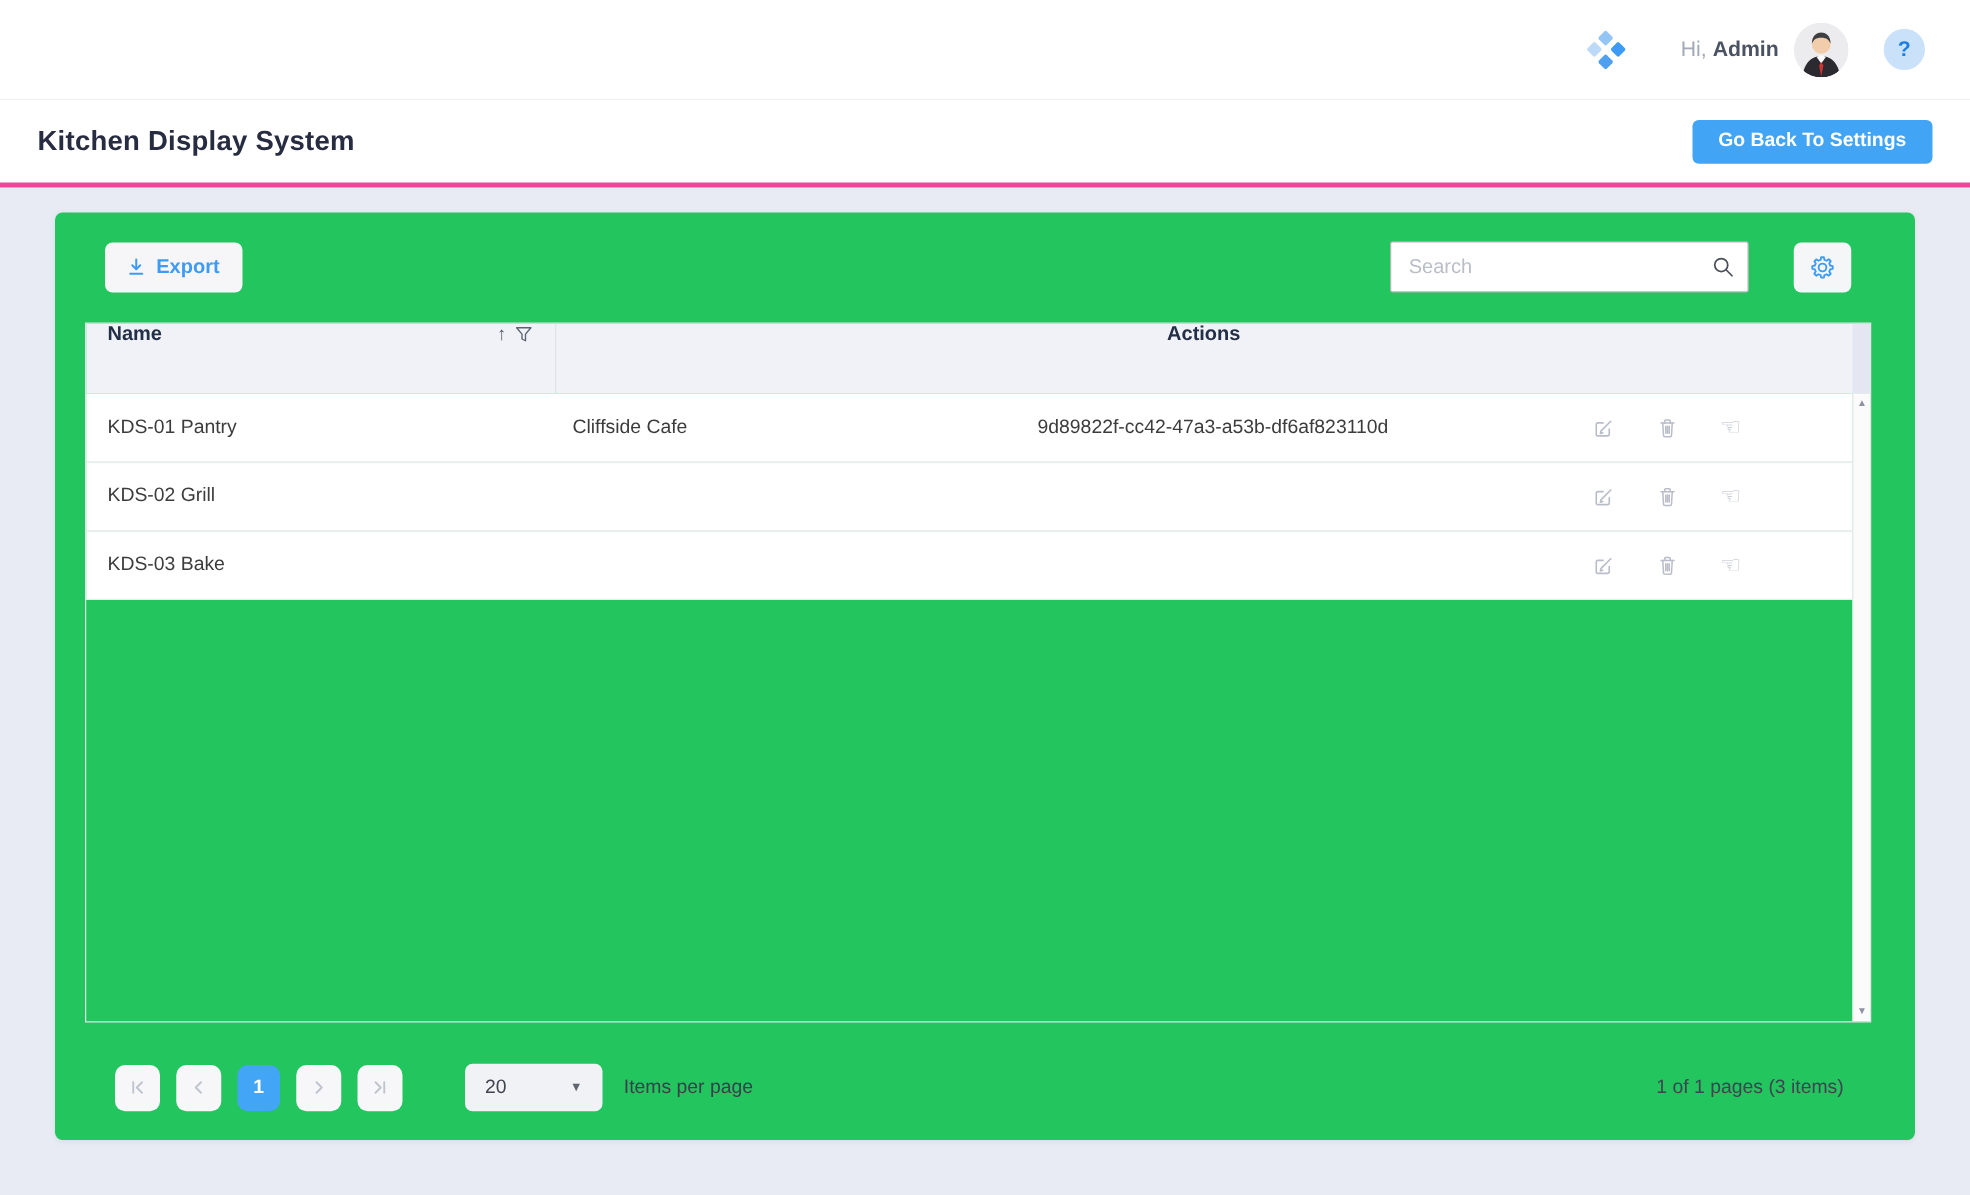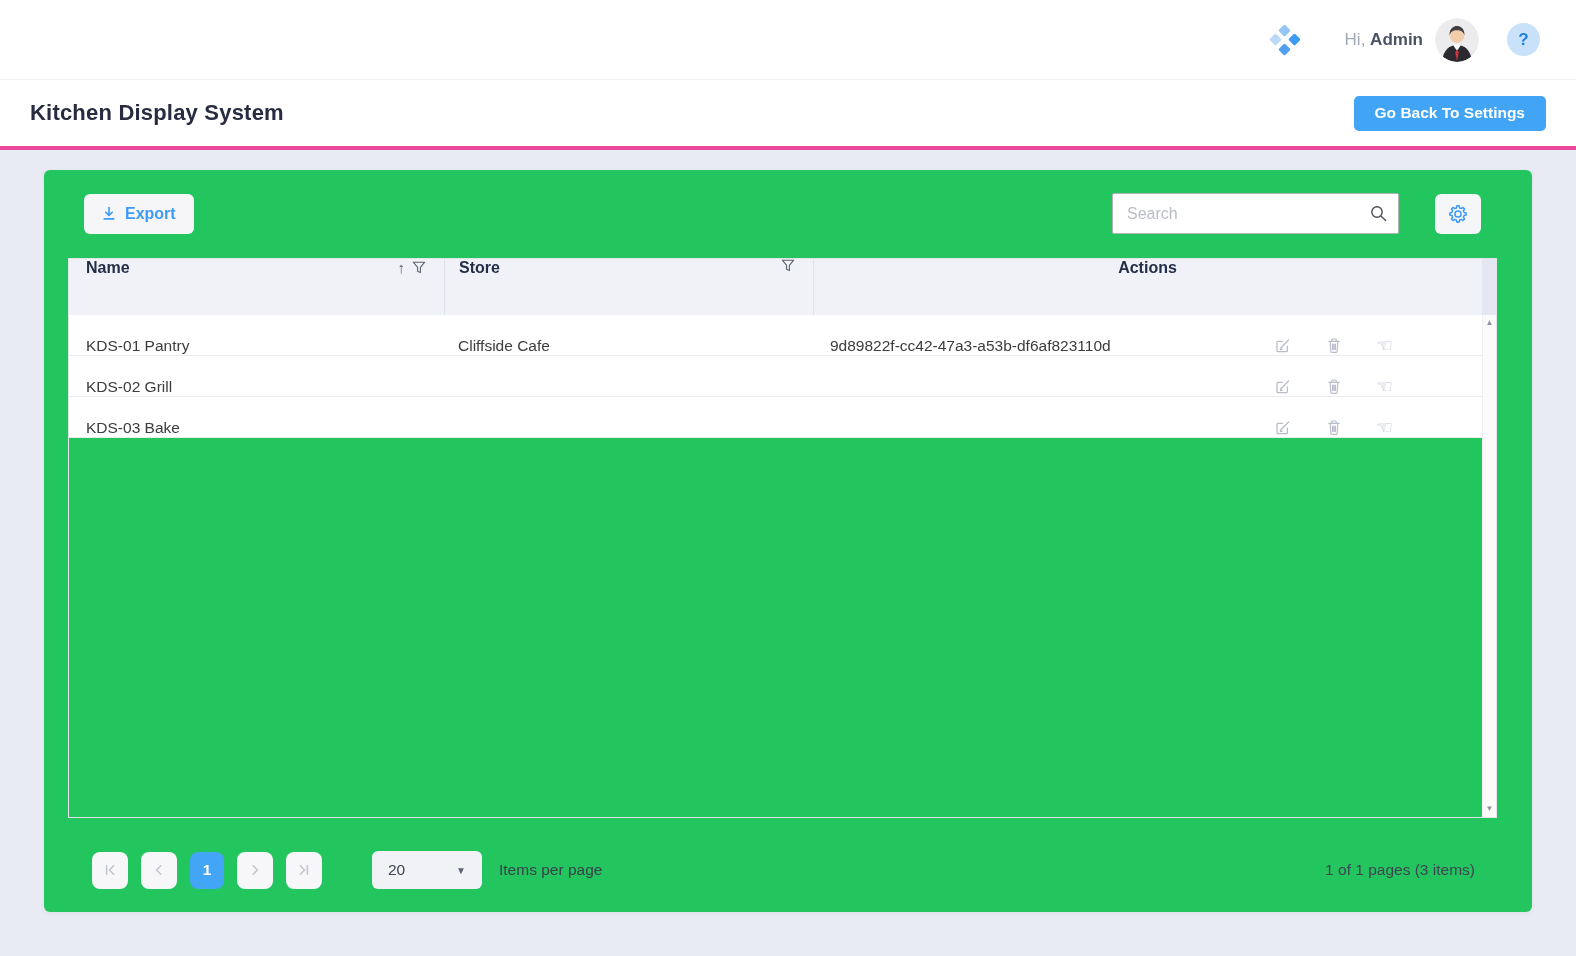--- a/index.html
+++ b/index.html
@@ -59,21 +59,21 @@
   .hcell .hicons { display:flex; align-items:center; gap:7px; }
   .sort-arrow { font-size:15px; font-weight:normal; color:#5c6270; }
   .col-name { width:375px; }
   .col-store { width:369px; padding-left:14px; }
   .col-hw { width:373px; }
   .col-actions { flex:1; justify-content:center; }
   .hcell-scroll { width:14px; background:#e4e7f2; border-left:none; padding:0; }
 
   .grid-body { position:relative; height:502px; }
   .rows { margin-right:14px; }
-  .grid-row { display:flex; height:41px; border-bottom:1px solid #ececee; align-items:flex-end;
+  .grid-row { display:flex; height:55px; border-bottom:1px solid #ececee; align-items:center;
               font-size:15.5px; color:#3c3c3c; cursor:pointer; background:#fff; }
   .cell { padding:0 18px 0 17px; overflow:hidden; white-space:nowrap; }
   .cell.col-store { padding-left:14px; }
   .cell.col-actions { display:flex; justify-content:center; align-items:center; gap:34px; }
   .action-ic { color:#b9bdc9; display:inline-flex; align-items:center; cursor:pointer; }
   .hand-glyph { font-size:19px; line-height:1; color:#b9bdc9; cursor:pointer; }
 
   .vscroll { position:absolute; top:0; right:0; width:14px; height:100%; background:#fbfbfc;
              border-left:1px solid #f0f0f2; display:flex; flex-direction:column;
              justify-content:space-between; align-items:center; padding:4px 0; cursor:pointer; }
@@ -173,28 +173,20 @@
       <div class="grid-header">
         <div class="hcell col-name">
           <span class="htext">Name</span>
           <span class="hicons">
             <span class="sort-arrow">↑</span>
             <svg width="14" height="13" viewBox="0 0 14 13">
               <path d="M1.3 1.2 h11.4 L8.4 6.3 V11.6 L5.6 10.2 V6.3 Z" fill="none" stroke="#5c6270" stroke-width="1.1" stroke-linejoin="round"></path>
             </svg>
           </span>
         </div>
-        <div class="hcell col-store">
-          <span class="htext">Store</span>
-          <span class="hicons">
-            <svg width="14" height="13" viewBox="0 0 14 13">
-              <path d="M1.3 1.2 h11.4 L8.4 6.3 V11.6 L5.6 10.2 V6.3 Z" fill="none" stroke="#5c6270" stroke-width="1.1" stroke-linejoin="round"></path>
-            </svg>
-          </span>
-        </div>
         <div class="hcell col-actions">
           <span>Actions</span>
         </div>
         <div class="hcell hcell-scroll"></div>
       </div>
 
       <div class="grid-body">
         <div class="rows">
 
           <div class="grid-row">

